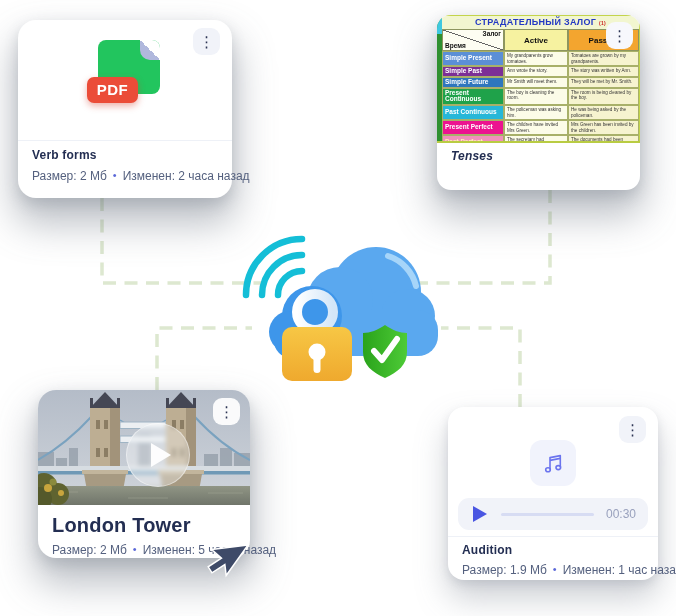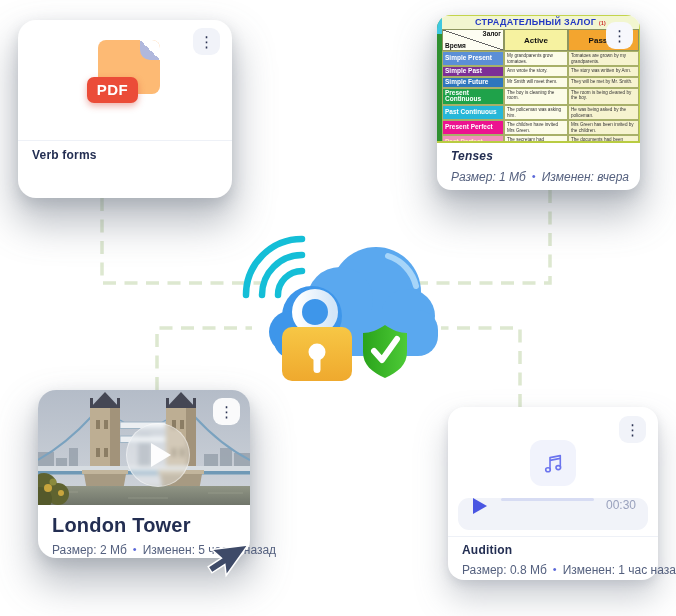--- a/index.html
+++ b/index.html
@@ -13,21 +13,21 @@
         box-shadow:0 22px 38px 4px rgba(96,104,120,.42),0 6px 14px rgba(96,104,120,.22);}
   .card-title{font-size:12px;font-weight:700;color:#232e52;letter-spacing:.2px;}
   .card-meta{font-size:12px;color:#55617f;white-space:nowrap;}
   .dot-sep{color:#5b68d8;font-size:11px;margin:0 6px;vertical-align:1px;}
   .menu-btn{position:absolute;width:27px;height:27px;border:none;border-radius:9px;
             background:#f1f3f9;color:#2c3554;font-size:15px;line-height:27px;text-align:center;
             padding:0;cursor:pointer;z-index:5;}
   .menu-btn.on-photo{background:rgba(255,255,255,.92);}
 
   
-  .pdf-doc{position:absolute;left:80px;top:20px;width:62px;height:54px;background:#fdba74;
+  .pdf-doc{position:absolute;left:80px;top:20px;width:62px;height:54px;background:#22c55e;
            border-radius:8px;}
   .pdf-fold{position:absolute;right:0;top:0;width:20px;height:20px;
             background:linear-gradient(225deg,#ffffff 0 50%,#b0b8dd 50% 100%);
             border-radius:0 8px 0 10px;}
   .pdf-badge{position:absolute;left:-11px;top:37px;width:51px;height:26px;background:#eb4c38;
              border-radius:7px;color:#fff;font-weight:700;font-size:15px;line-height:26px;
              text-align:center;letter-spacing:.5px;box-shadow:0 3px 7px rgba(210,60,45,.4);}
   .hdiv{position:absolute;left:0;right:0;height:1px;background:#eef1f7;}
 
   
@@ -61,21 +61,21 @@
                 background:rgba(255,255,255,.34);backdrop-filter:blur(2px);
                 border:1px solid rgba(255,255,255,.45);}
   .play-overlay .tri{position:absolute;left:24px;top:19px;width:0;height:0;
                 border-left:20px solid rgba(255,255,255,.95);
                 border-top:12px solid transparent;border-bottom:12px solid transparent;}
 
   
   .music-tile{position:absolute;left:82px;top:33px;width:46px;height:46px;border-radius:12px;
               background:#f1f3fc;display:flex;align-items:center;justify-content:center;}
   .player{position:absolute;left:10px;top:91px;right:10px;height:32px;border-radius:11px;
-          background:#f1f3f9;display:flex;align-items:flex-start;}
+          background:#f1f3f9;display:flex;align-items:center;}
   .player .tri{width:0;height:0;border-left:14px solid #4a56e2;margin-left:15px;
           border-top:8px solid transparent;border-bottom:8px solid transparent;}
   .player .track{flex:1;height:3px;background:#d7dcf3;border-radius:2px;margin:0 12px 0 14px;}
   .player .time{font-size:12px;color:#99a1bd;margin-right:12px;}
 
   .cursor-svg{position:absolute;left:206px;top:536px;z-index:9;}
 </style>
 </head>
 <body>
 
@@ -139,20 +139,23 @@
     <button class="menu-btn" style="right:12px;top:8px;">
       <span>⋮</span>
     </button>
     <div class="pdf-doc">
       <div class="pdf-fold"></div>
       <div class="pdf-badge">PDF</div>
     </div>
     <div class="hdiv" style="top:120px;"></div>
     <div class="abs" style="left:14px;top:128px;">
       <div class="card-title">Verb forms</div>
+      <div class="card-meta" style="margin-top:7px;">
+        <span>Размер: 2 Мб</span><span class="dot-sep">•</span><span>Изменен: 2 часа назад</span>
+      </div>
     </div>
   </div>
 
   <div class="card" style="left:437px;top:15px;width:203px;height:175px;border-radius:14px;">
     <div class="tenses-img">
       <div class="tenses-strip"></div>
       <div class="tenses-strip-label"></div>
       <div class="tenses-inner">
         <div class="t-title"><span>СТРАДАТЕЛЬНЫЙ ЗАЛОГ</span> <span class="t-note">(1)</span></div>
         <div class="thead">
@@ -200,23 +203,20 @@
               <div class="tcell pas">The documents had been translated by the secretary.</div>
             </div>
           </div>
       </div>
     </div>
     <button class="menu-btn" style="right:7px;top:7px;background:#f7f8fc;">
       <span>⋮</span>
     </button>
     <div class="abs" style="left:14px;top:134px;font-style:italic;">
       <div class="card-title">Tenses</div>
-      <div class="card-meta" style="margin-top:7px;">
-        <span>Размер: 1 Мб</span><span class="dot-sep">•</span><span>Изменен: вчера</span>
-      </div>
     </div>
   </div>
 
   <div class="card" style="left:38px;top:390px;width:212px;height:168px;">
     <div class="photo-wrap">
       <svg width="212" height="115" viewBox="0 0 212 115">
         <defs>
           <linearGradient id="skyG" x1="0" y1="0" x2="0" y2="1">
             <stop offset="0" stop-color="#b4bcc8"></stop>
               <stop offset="1" stop-color="#d0d5db"></stop>
@@ -321,21 +321,21 @@
     </div>
     <div class="player">
       <div class="tri"></div>
       <div class="track"></div>
       <div class="time">00:30</div>
     </div>
     <div class="hdiv" style="top:129px;"></div>
     <div class="abs" style="left:14px;top:136px;">
       <div class="card-title">Audition</div>
       <div class="card-meta" style="margin-top:6px;">
-        <span>Размер: 0.8 Мб</span><span class="dot-sep">•</span><span>Изменен: 1 час назад</span>
+        <span>Размер: 1.9 Мб</span><span class="dot-sep">•</span><span>Изменен: 1 час назад</span>
       </div>
     </div>
   </div>
 
   <svg class="cursor-svg" width="52" height="54">
     <path d="M0,0 L0,17 L4.6,13 L7.8,19.6 L10.8,18.2 L7.7,11.8 L12.8,11.8 Z" transform="translate(42,9) rotate(83) scale(2.15)" fill="#3e4a68" stroke="#ffffff" stroke-width="0.7"></path>
   </svg>
 
 </div>
 

